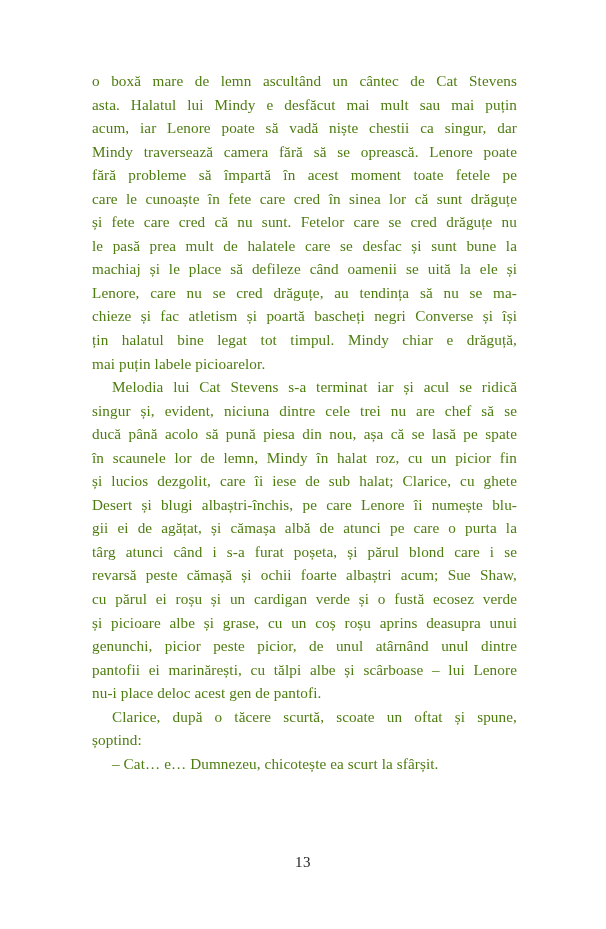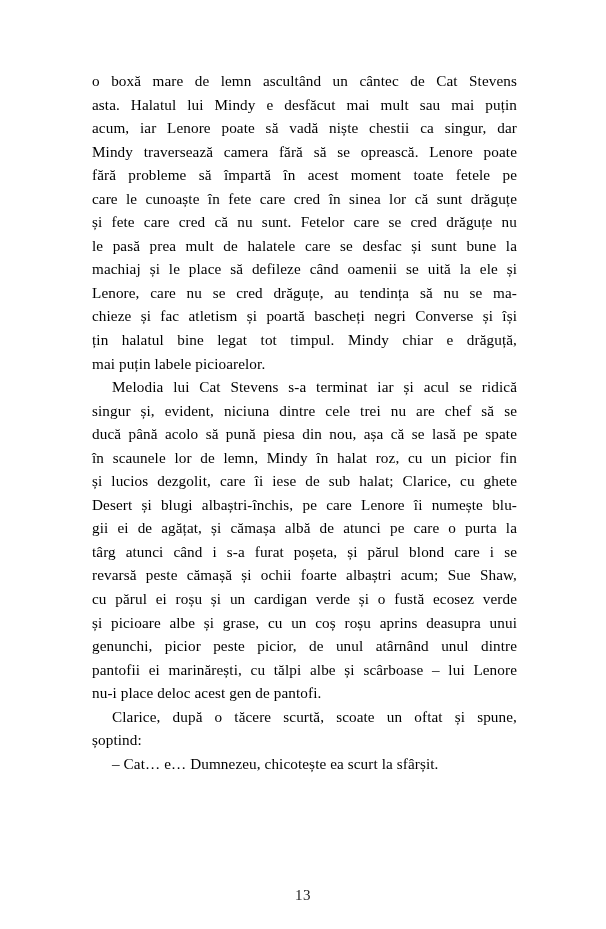--- a/index.html
+++ b/index.html
@@ -17,21 +17,21 @@
   .book-page {
     position: absolute;
     inset: 0;
     background: #ffffff;
   }
   .text-block {
     position: absolute;
     left: 92px;
     top: 69px;
     width: 425px;
-    color: #000000;
+    color: #4d7c0f;
     font-size: 15.2px;
     line-height: 23.55px;
     letter-spacing: 0.1px;
   }
   .line {
     text-align: justify;
     text-align-last: justify;
     white-space: normal;
   }
   .line.last {
@@ -42,21 +42,20 @@
   }
   .page-number {
     position: absolute;
     top: 854px;
     left: 0;
     width: 606px;
     text-align: center;
     font-size: 15px;
     color: #222222;
     letter-spacing: 0.5px;
-    margin-top: 33px;
   }
 </style>
 </head>
 <body>
 
 <div class="book-page">
   <div class="text-block">
       <div class="line">o boxă mare de lemn ascultând un cântec de Cat Stevens</div>
       <div class="line">asta. Halatul lui Mindy e desfăcut mai mult sau mai puțin</div>
       <div class="line">acum, iar Lenore poate să vadă niște chestii ca singur, dar</div>

